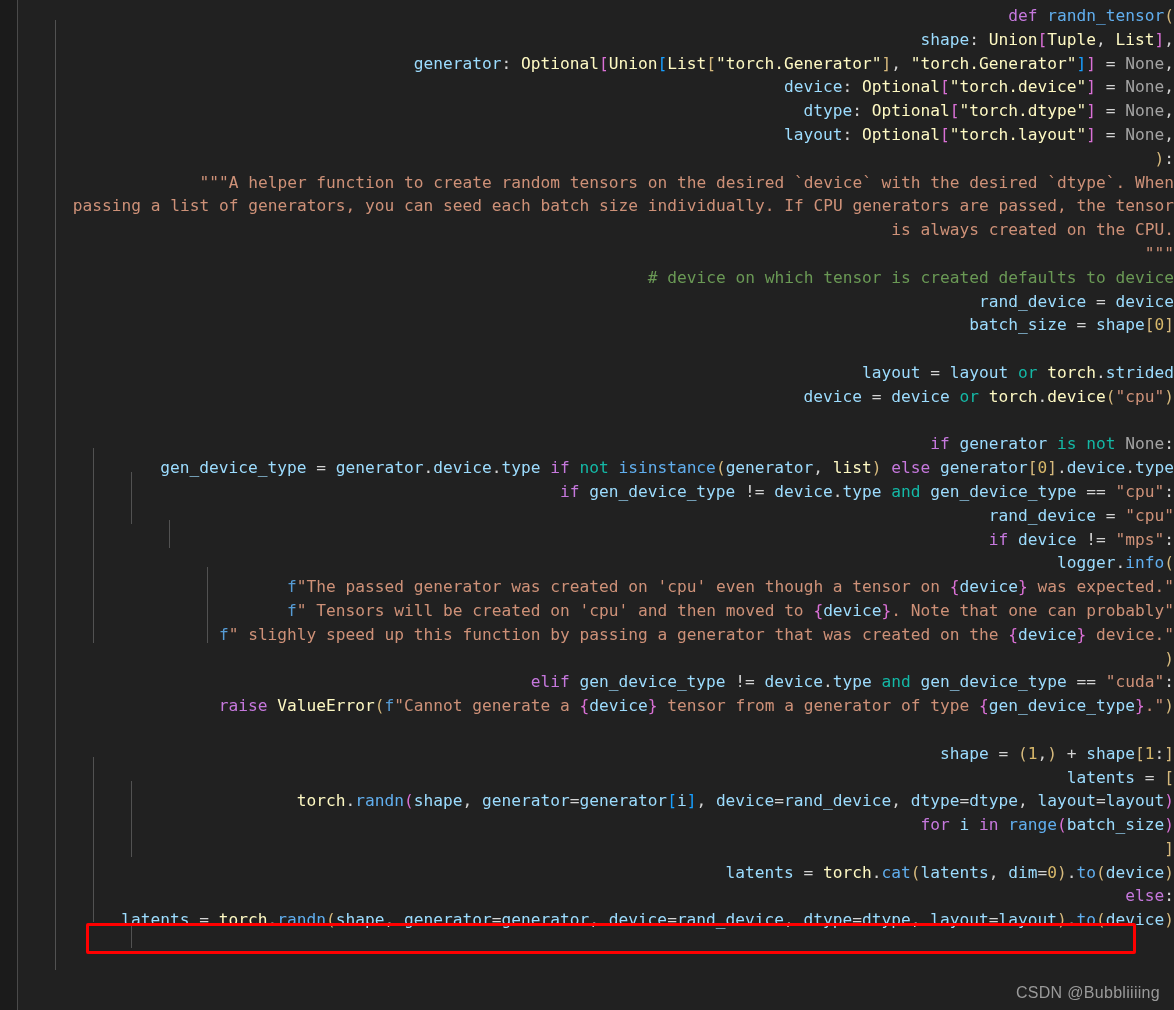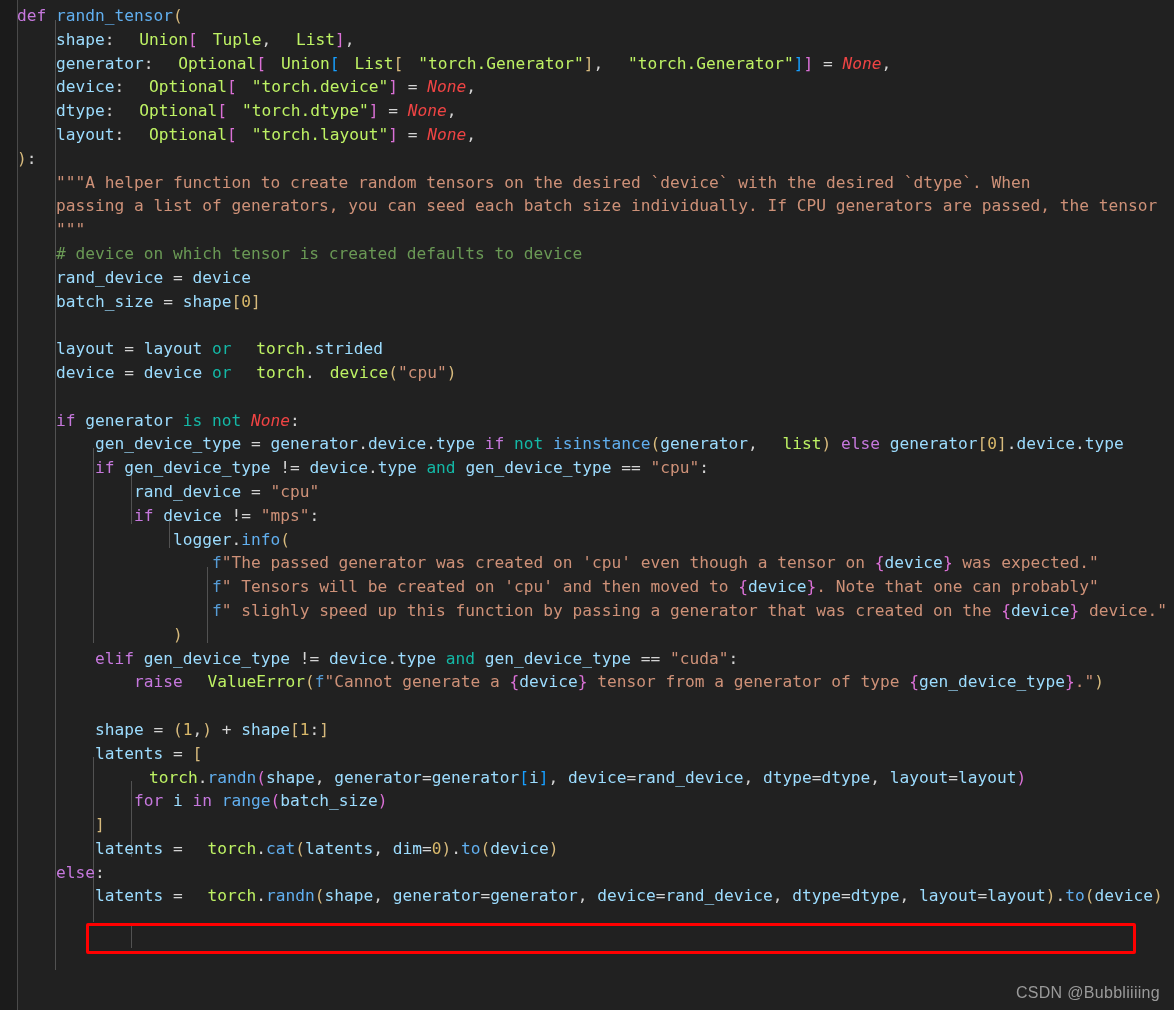--- a/index.html
+++ b/index.html
@@ -10,20 +10,21 @@
   body {
     width: 1174px; height: 1010px;
     overflow: hidden;
     font-family: "DejaVu Sans Mono", "Liberation Mono", monospace;
   }
 
   #editor {
     position: relative;
     width: 1174px; height: 1010px;
     background: #212121;
+    text-align: right;
   }
 
   
   #gutter {
     position: absolute;
     left: 0; top: 0;
     width: 17px; height: 1010px;
     background: #1b1b1b;
   }
   #gutter-rule {
@@ -55,33 +56,33 @@
     position: absolute;
     width: 1px;
     background: #525252;
   }
 
   
   .kw        { color: #c678dd; }  
   .op-kw     { color: #14b8a6; }  
   .fn        { color: #61afef; }  
   .var       { color: #9cdcfe; }
-  .cls       { color: #bef264; margin-left: 15px; }
+  .cls       { color: #fef9c3; }
   .numY      { color: #d8b86a; }  
   .str       { color: #ce9178; }  
   .fpre      { color: #569cd6; }  
   .cmt       { color: #6a9955; }  
   .plain     { color: #d4d4d4; }
   .br1       { color: #d7ba7d; }  
   .br2       { color: #da70d6; }  
   .br3       { color: #179fff; }  
   .eq        { color: #d4d4d4; }
   .punc      { color: #d4d4d4; }
   .fbrace    { color: #da70d6; }
-  .none      { color: #ef4444; font-style: italic; }
+  .none      { color: #a3a3a3; }
 
   
   #highlight-box {
     position: absolute;
     left: 86px;
     top: 923px;
     width: 1050px;
     height: 31px;
     border: 3px solid #ff0000;
     border-radius: 2px;
@@ -128,20 +129,21 @@
     <div class="line"><span class="plain">    </span><span class="var">dtype</span><span class="punc">: </span><span class="cls">Optional</span><span class="br2">[</span><span class="cls">"torch.dtype"</span><span class="br2">]</span><span class="plain"> </span><span class="eq">=</span><span class="plain"> </span><span class="none">None</span><span class="punc">,</span></div>
 
     <div class="line"><span class="plain">    </span><span class="var">layout</span><span class="punc">: </span><span class="cls">Optional</span><span class="br2">[</span><span class="cls">"torch.layout"</span><span class="br2">]</span><span class="plain"> </span><span class="eq">=</span><span class="plain"> </span><span class="none">None</span><span class="punc">,</span></div>
 
     <div class="line"><span class="br1">)</span><span class="punc">:</span></div>
 
     <div class="line"><span class="plain">    </span><span class="str">"""A helper function to create random tensors on the desired `device` with the desired `dtype`. When</span></div>
 
     <div class="line"><span class="plain">    </span><span class="str">passing a list of generators, you can seed each batch size individually. If CPU generators are passed, the tensor</span></div>
 
+    <div class="line"><span class="plain">    </span><span class="str">is always created on the CPU.</span></div>
 
     <div class="line"><span class="plain">    </span><span class="str">"""</span></div>
 
     <div class="line"><span class="plain">    </span><span class="cmt"># device on which tensor is created defaults to device</span></div>
 
     <div class="line"><span class="plain">    </span><span class="var">rand_device</span><span class="plain"> </span><span class="eq">=</span><span class="plain"> </span><span class="var">device</span></div>
 
     <div class="line"><span class="plain">    </span><span class="var">batch_size</span><span class="plain"> </span><span class="eq">=</span><span class="plain"> </span><span class="var">shape</span><span class="br1">[</span><span class="numY">0</span><span class="br1">]</span></div>
 
     <div class="line"><span class="plain"> </span></div>

